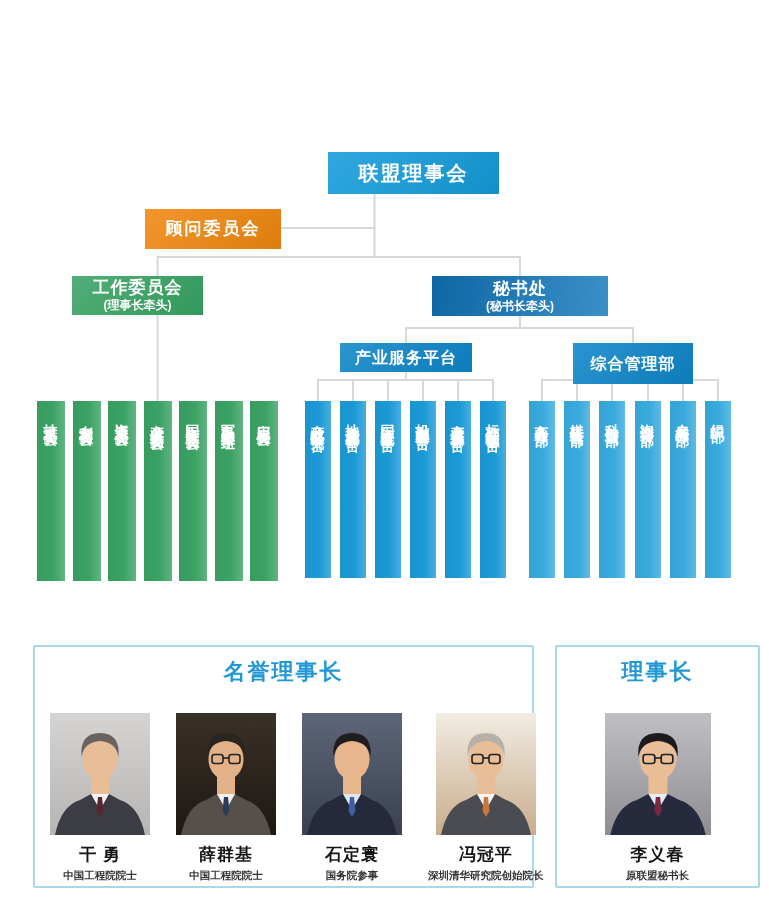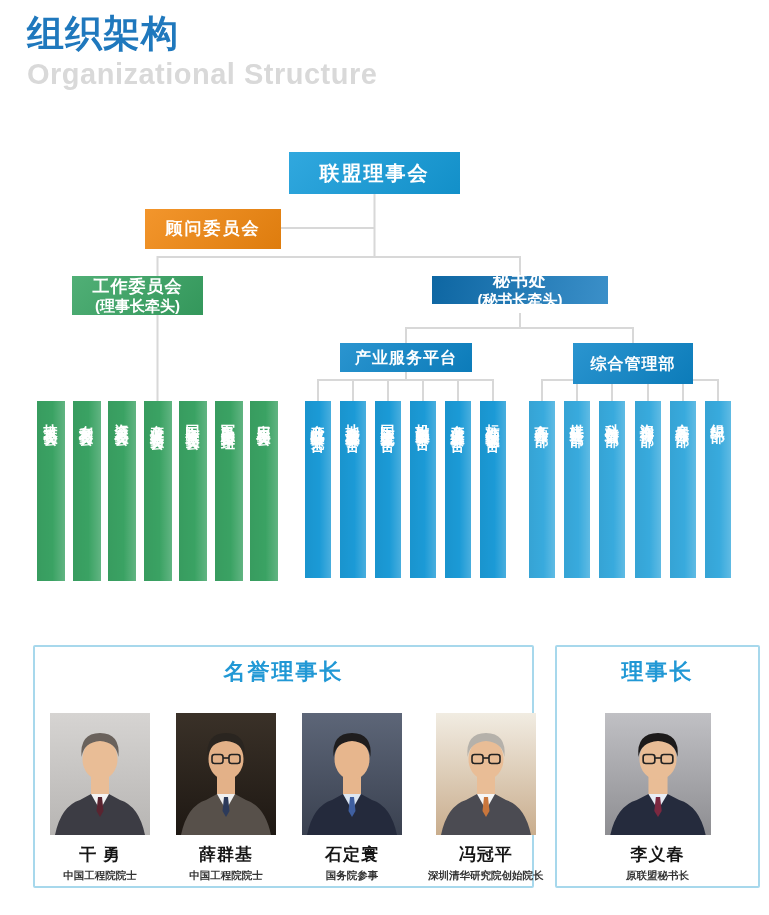--- a/index.html
+++ b/index.html
@@ -9,24 +9,24 @@
   .hgroup{position:absolute;left:27px;top:14px;}
   .hgroup h1{margin:0;font-size:37px;font-weight:700;letter-spacing:1px;line-height:1.1;}
   .hgroup h2{margin:4px 0 0 0;font-size:29px;font-weight:700;letter-spacing:.5px;line-height:1.1;}
   
   .wires{position:absolute;left:0;top:0;}
   
   .box{position:absolute;color:#fff;font-weight:700;text-align:center;
        display:flex;flex-direction:column;align-items:center;justify-content:center;
        line-height:1.12;box-sizing:border-box;
        background-image:linear-gradient(135deg,rgba(255,255,255,.12),rgba(0,0,0,.08));}
-  .root{font-size:20px;letter-spacing:2px;}
+  .root{font-size:20px;letter-spacing:2px;margin-left:39px;}
   .advisor{font-size:17px;letter-spacing:2px;}
   .work,.secretariat{font-size:17px;letter-spacing:1px;}
-  .box .l2{font-size:15px;letter-spacing:0;margin-top:2px;font-weight:700;}
+  .box .l2{font-size:12px;letter-spacing:0;margin-top:2px;font-weight:700;}
   .dept{font-size:16px;letter-spacing:1px;}
   
   .bars{position:absolute;display:flex;justify-content:space-between;}
   .vbar{height:100%;box-sizing:border-box;color:#fff;font-weight:700;font-size:14px;
         writing-mode:vertical-rl;text-orientation:upright;letter-spacing:2px;
         padding-top:12px;text-align:left;
         background-image:linear-gradient(90deg,rgba(0,0,0,.04) 0%,rgba(255,255,255,0) 55%,rgba(255,255,255,.20) 100%);}
   .bars-green .vbar{width:28px;line-height:28px;}
   .bars-blue  .vbar{width:26px;line-height:26px;}
   
@@ -37,24 +37,20 @@
   .portrait{display:block;margin:0 auto;width:100px;height:122px;}
   .panel-single .portrait{width:106px;}
   .pname{margin-top:8px;font-size:17px;font-weight:700;color:#151515;letter-spacing:1px;}
   .ptitle{margin-top:3px;font-size:10.5px;font-weight:700;color:#333;white-space:nowrap;}
 </style>
 </head>
 <body>
 
 <div class="page">
 
-  <header class="hgroup">
-    <h1 style="color: rgb(31, 120, 189);">组织架构</h1>
-    <h2 style="color: rgb(217, 217, 217);">Organizational Structure</h2>
-  </header>
 
   <svg class="wires" width="769" height="915" viewBox="0 0 769 915" xmlns="http://www.w3.org/2000/svg">
     <path fill="none" stroke="#d8d8d8" stroke-width="2" d="M374.5 193 V257
          M281 228 H374.5
          M157.5 276 V257 H520 V276
          M157.5 313 V401
          M520 313 V328
          M406 343 V328 H633 V343
          M406 371 V380
          M318 401 V380 H493 V401
@@ -70,21 +66,21 @@
 
   <div class="box advisor" style="left: 145px; top: 209px; width: 136px; height: 40px; background-color: rgb(241, 135, 15);">
     <span class="l1">顾问委员会</span>
   </div>
 
   <div class="box work" style="left: 72px; top: 276px; width: 131px; height: 39px; background-color: rgb(56, 164, 99);">
     <span class="l1">工作委员会</span>
     <span class="l2">(理事长牵头)</span>
   </div>
 
-  <div class="box secretariat" style="left: 432px; top: 276px; width: 176px; height: 28px; background-image: linear-gradient(100deg, rgba(0, 0, 0, 0.14), rgba(255, 255, 255, 0.18)); background-color: rgb(16, 119, 189);">
+  <div class="box secretariat" style="left: 432px; top: 276px; width: 176px; height: 40px; background-image: linear-gradient(100deg, rgba(0, 0, 0, 0.14), rgba(255, 255, 255, 0.18)); background-color: rgb(16, 119, 189);">
     <span class="l1">秘书处</span>
     <span class="l2">(秘书长牵头)</span>
   </div>
 
   <div class="box dept" style="left: 340px; top: 343px; width: 132px; height: 29px; background-color: rgb(13, 134, 201);">
     <span class="l1">产业服务平台</span>
   </div>
 
   <div class="box dept" style="left: 573px; top: 343px; width: 120px; height: 41px; background-color: rgb(13, 134, 201);">
     <span class="l1">综合管理部</span>

